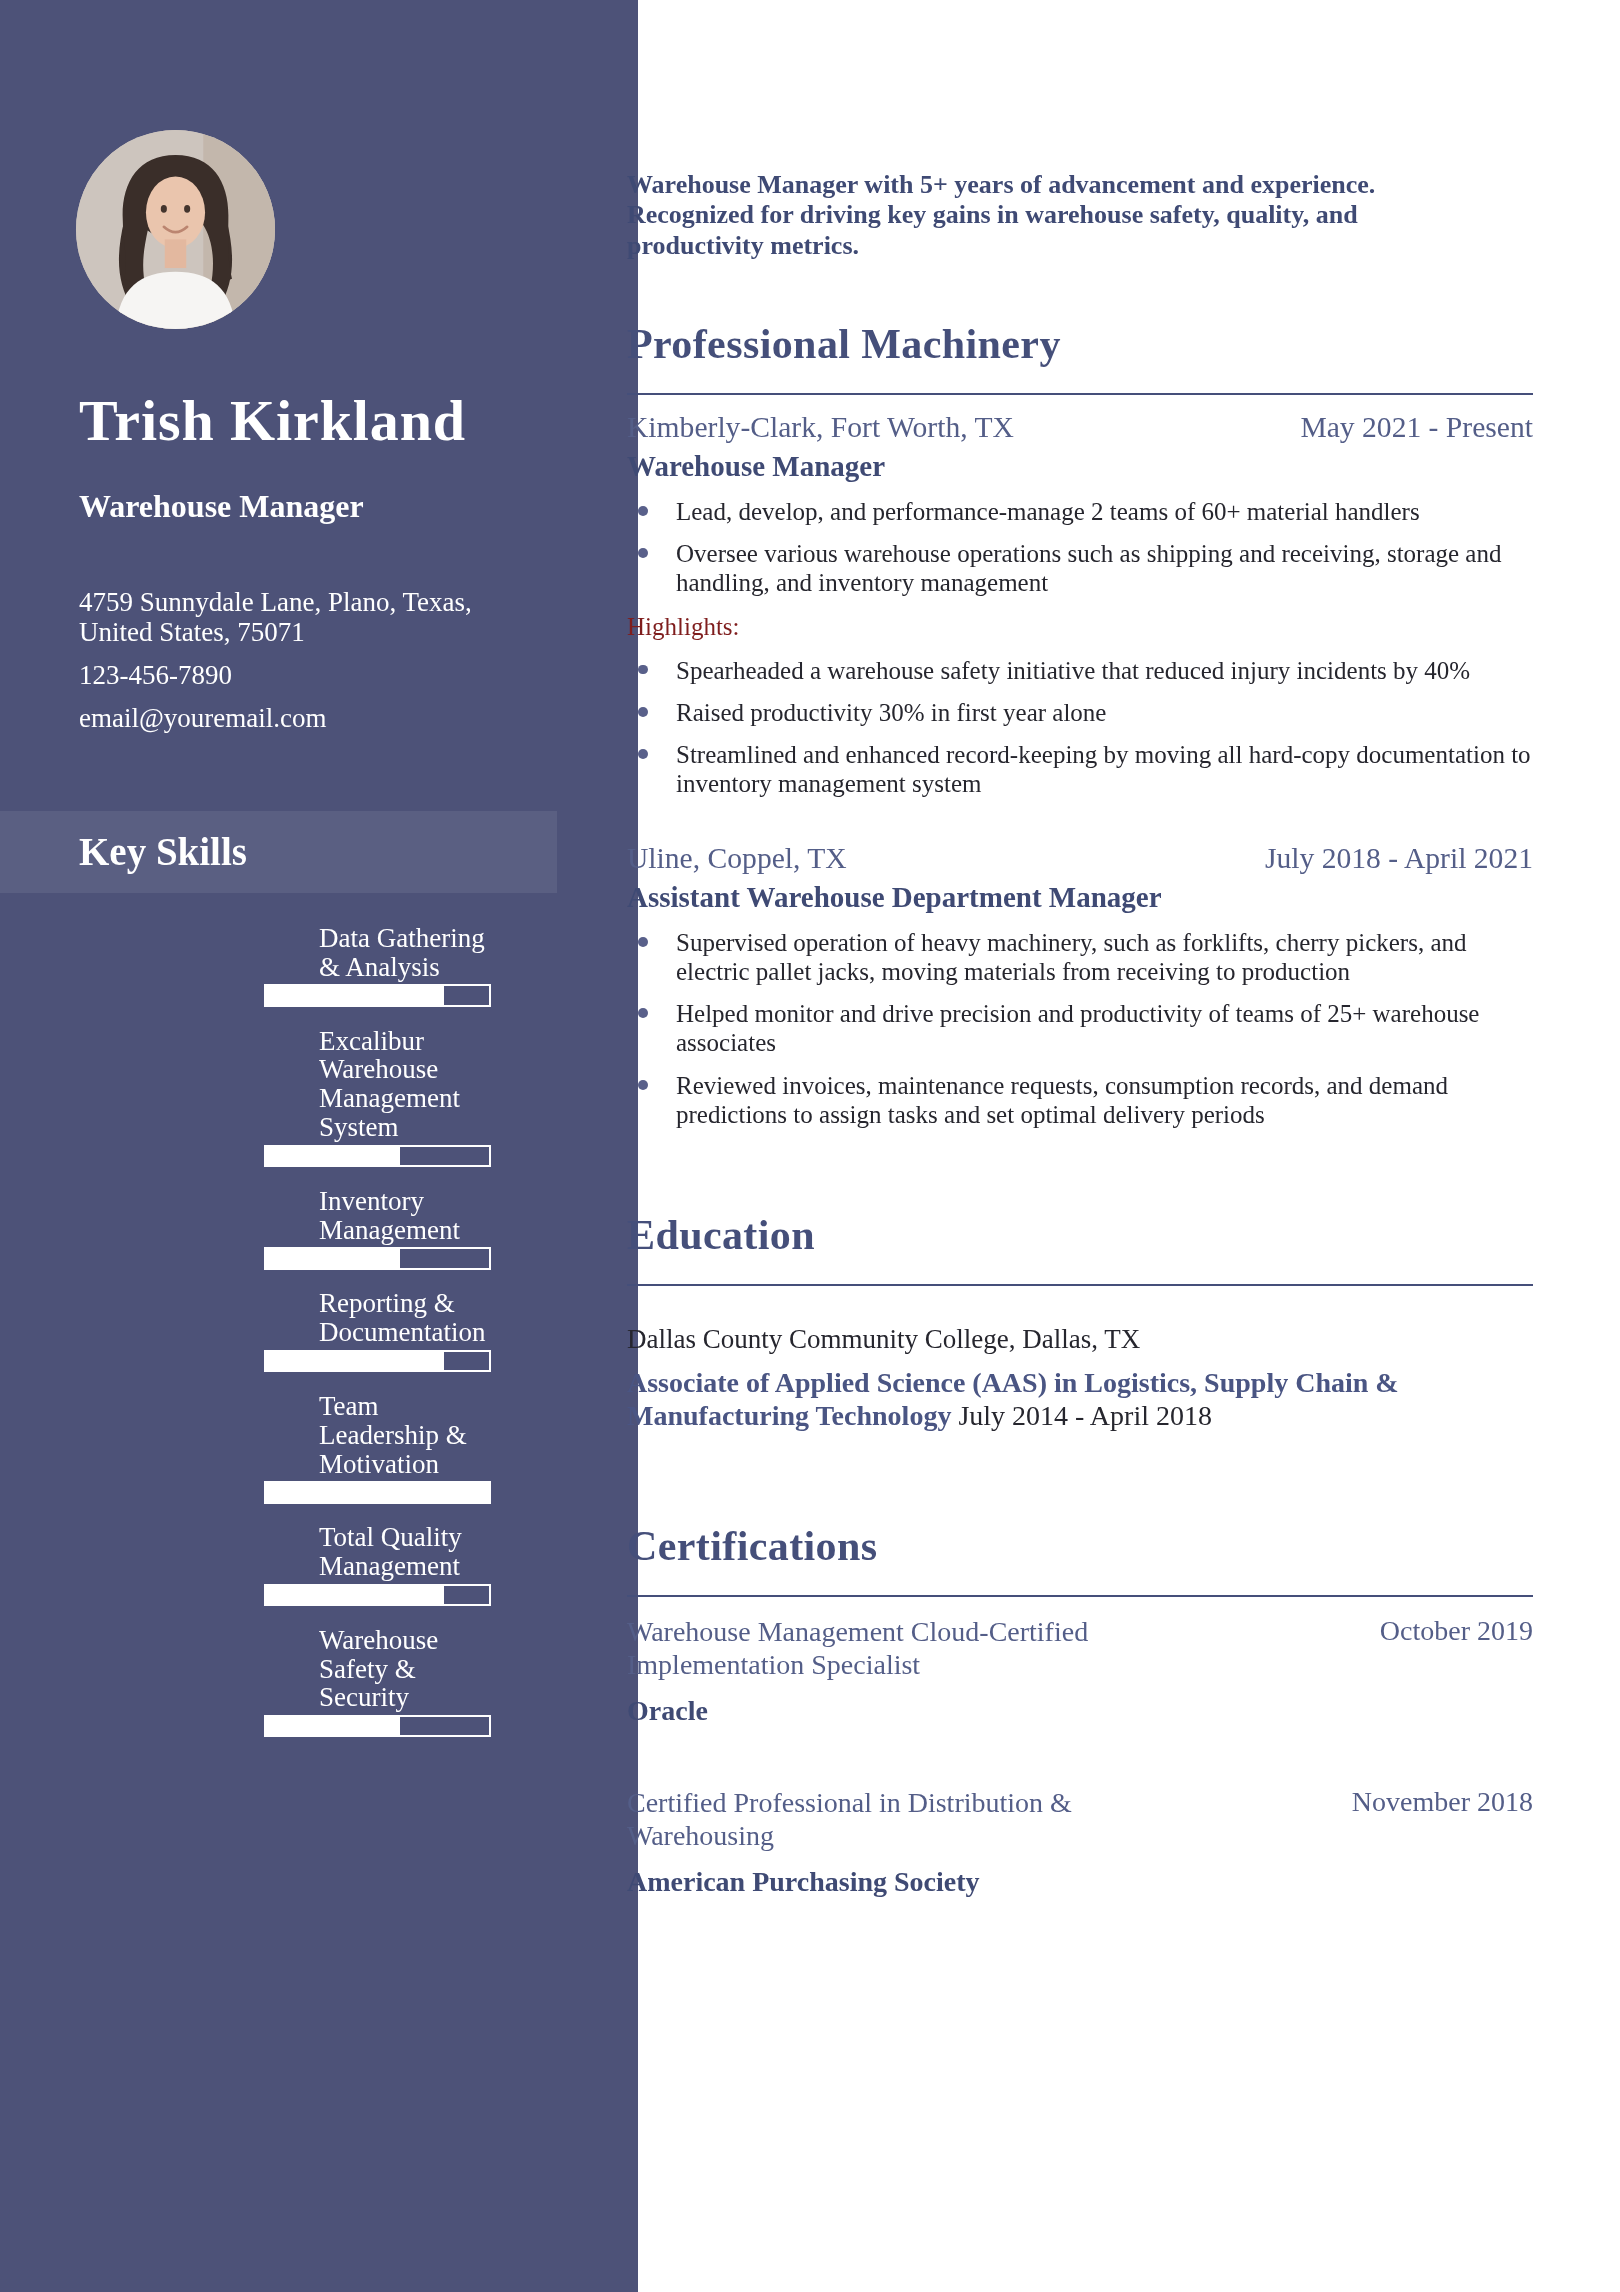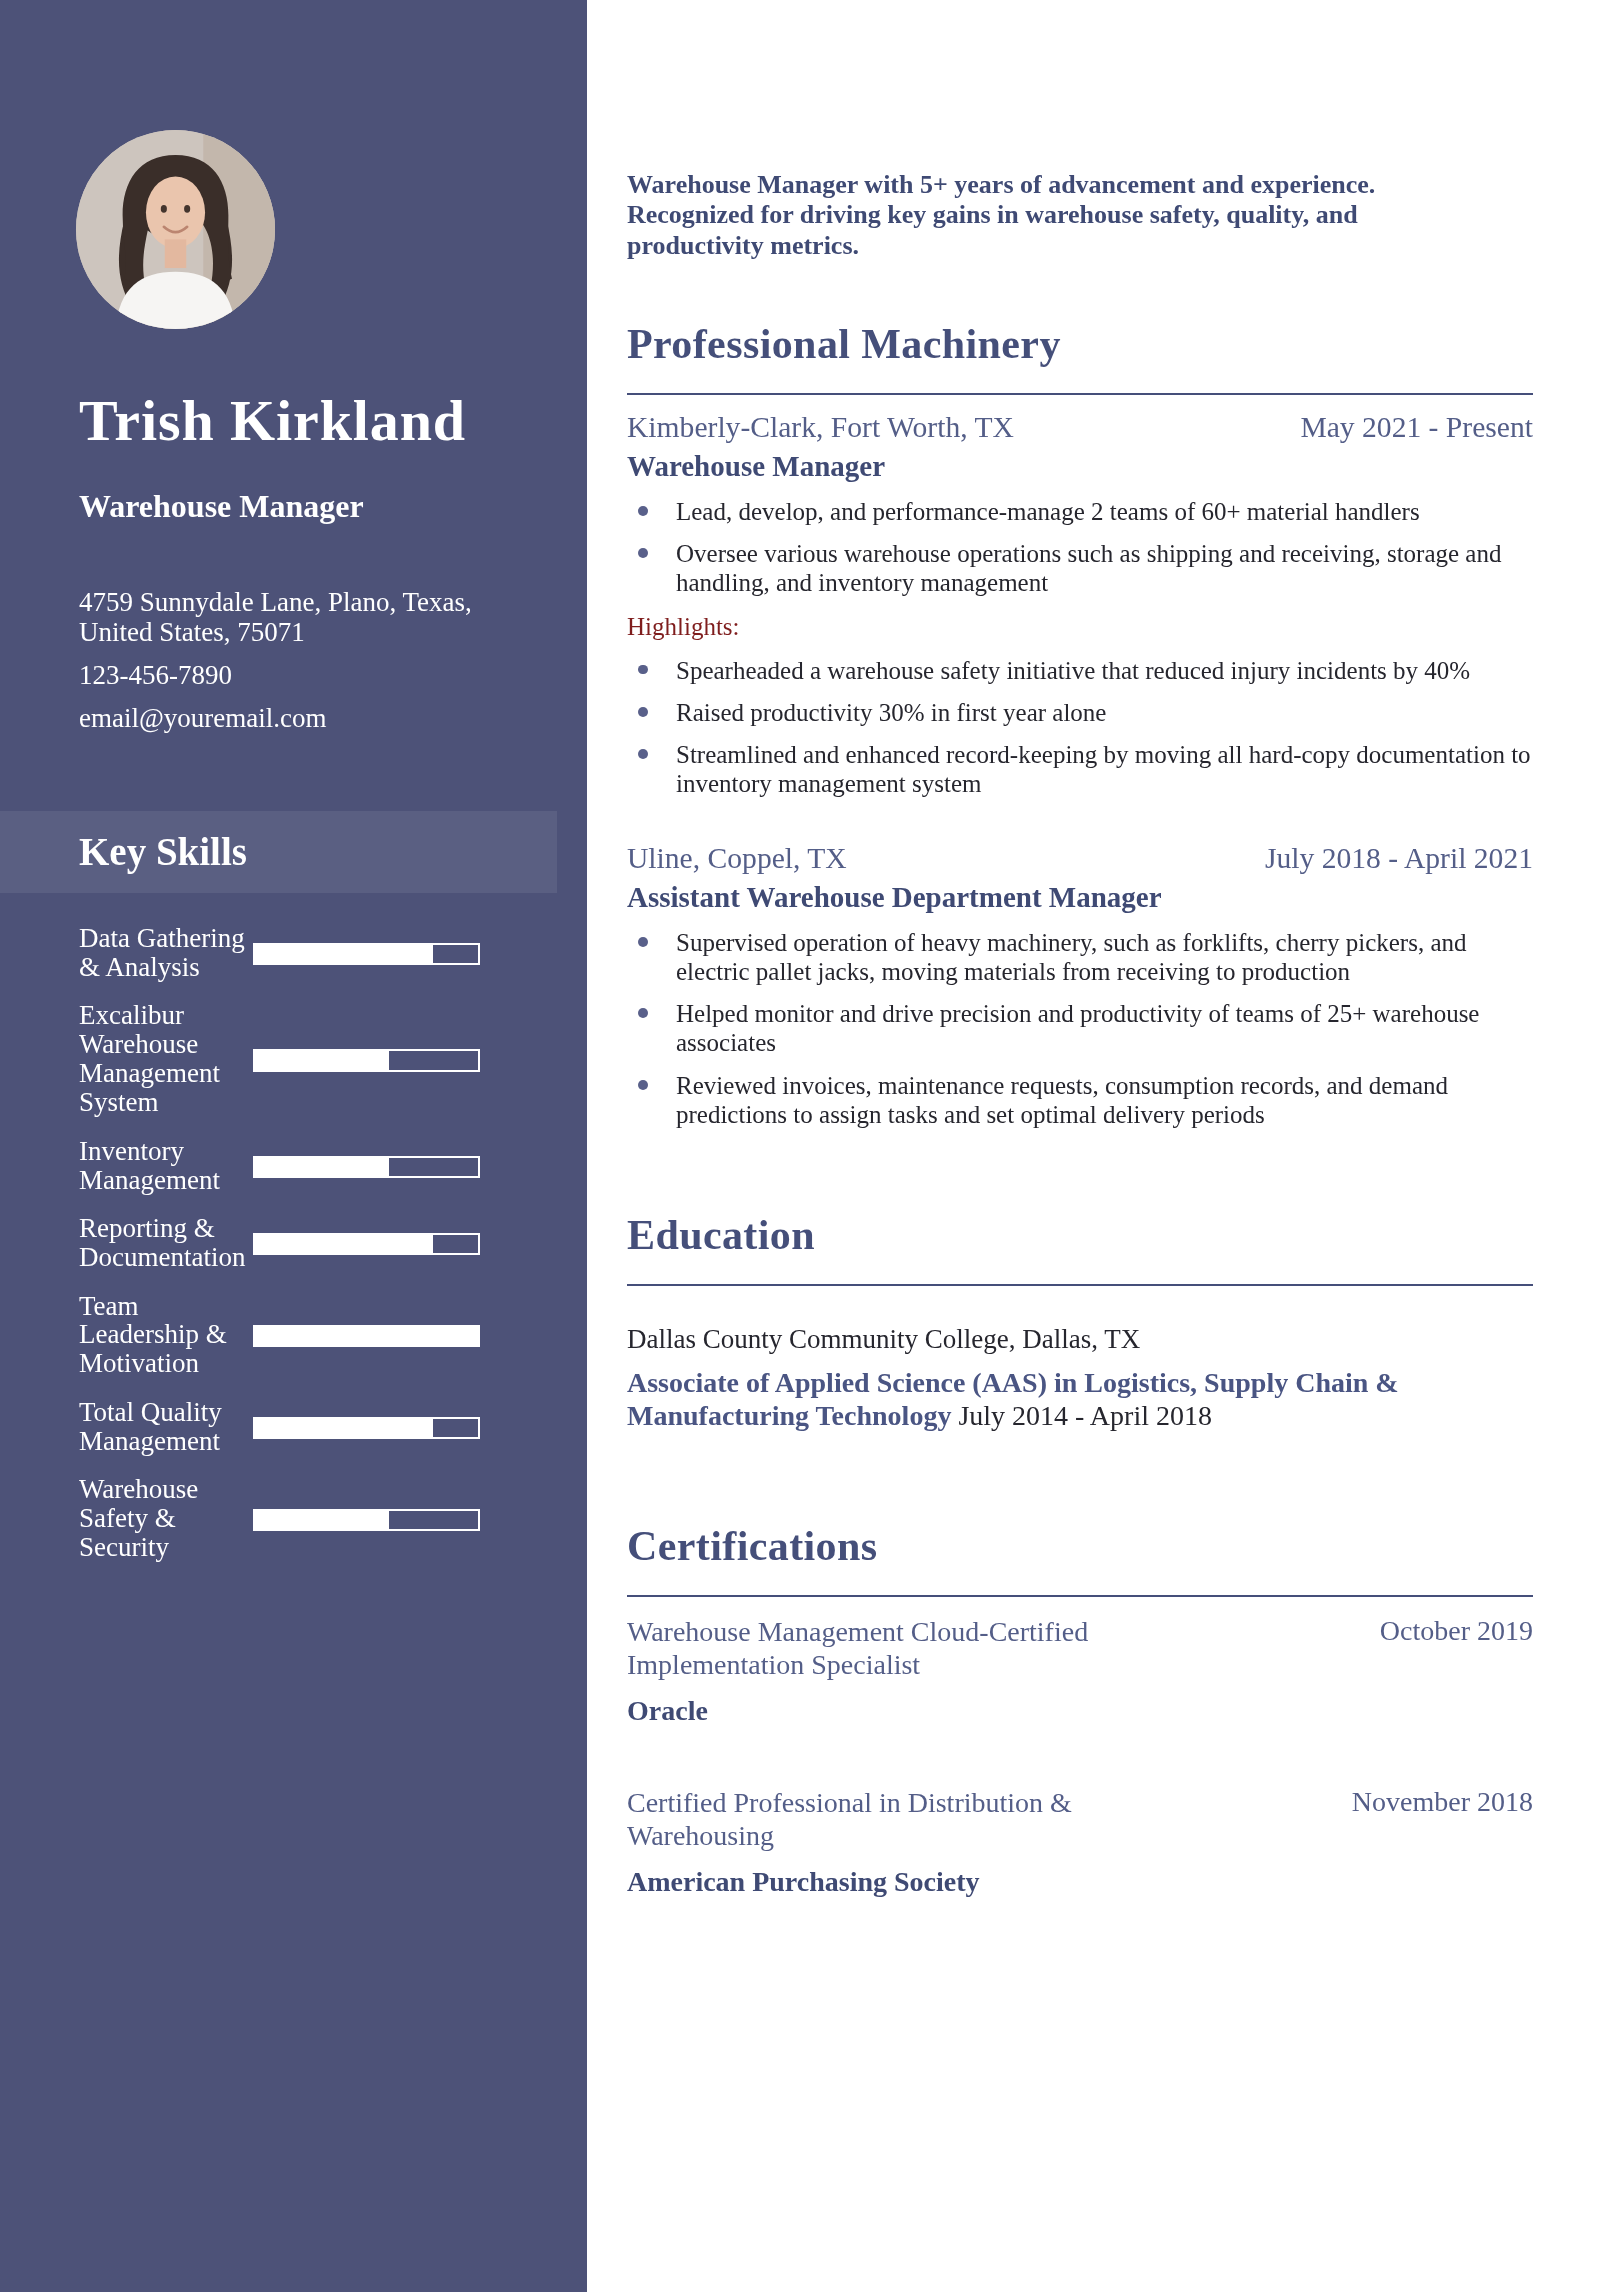--- a/index.html
+++ b/index.html
@@ -10,21 +10,21 @@
     width: 1620px;
     height: 2293px;
     background: #ffffff;
     overflow: hidden;
   }
 
   
   .sidebar {
     position: absolute;
     left: 0; top: 0;
-    width: 587px;
+    width: 638px;
     height: 2293px;
     background: #4d5278;
     color: #ffffff;
     padding-left: 12px;
   }
   .photo {
     position: absolute;
     left: 76px; top: 130px;
     width: 199px; height: 199px;
     border-radius: 50%;
@@ -70,21 +70,21 @@
     color: #ffffff;
   }
   .skills {
     position: absolute;
     left: 79px; top: 924px;
     width: 412px;
     display: flex;
     flex-direction: column;
     gap: 19.7px;
   }
-  .skill-row { display: flex; align-items: center; }
+  .skill-row { display: flex; align-items: flex-end; flex-direction: column; }
   .skill-label {
     width: 172px;
     font-size: 27px;
     line-height: 1.07;
     overflow-wrap: break-word;
   }
   .skill-bar {
     margin-left: 1.8px;
     margin-top: 2.7px;
     width: 227px;

